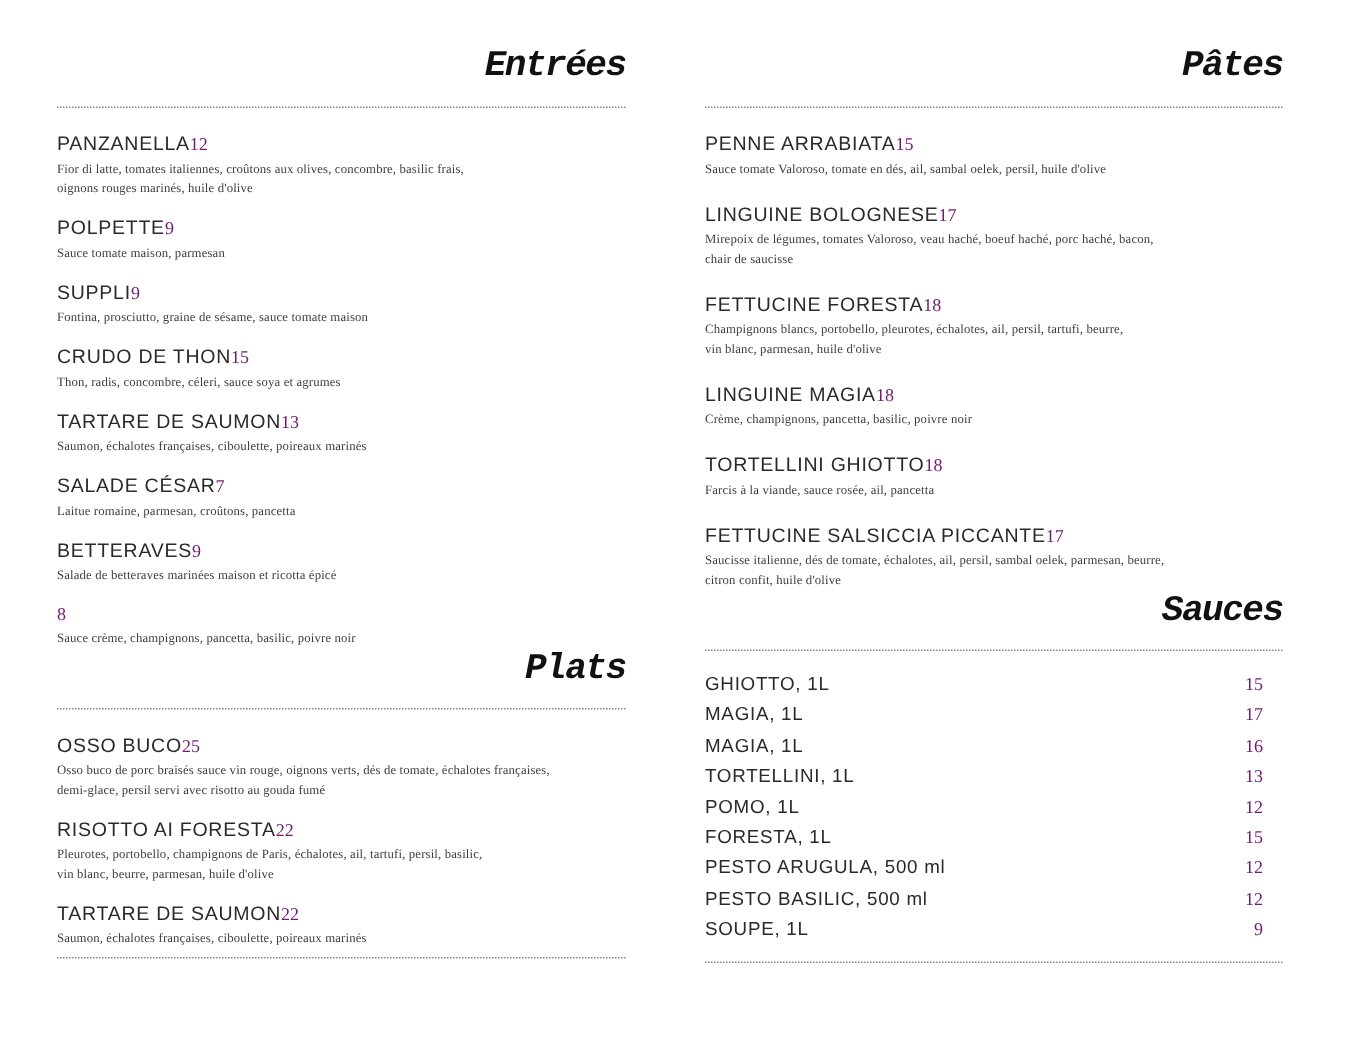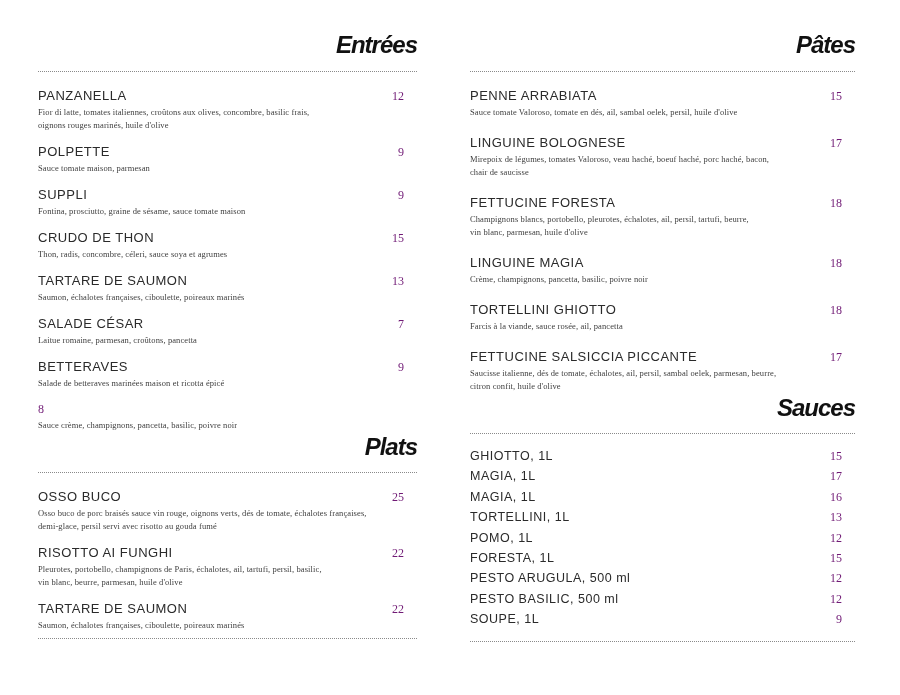--- a/index.html
+++ b/index.html
@@ -16,21 +16,21 @@
   }
   .col { display: flex; flex-direction: column; }
   .col-left  { width: 379px; margin-right: 53px; }
   .col-right { width: 385px; }
 
   .menu-section { }
   .menu-section + .menu-section { margin-top: 0; }
 
   .script-heading {
     margin: 0;
-    font-family: Liberation Sans, sans-serif;
+    font-family: Liberation Mono, monospace;
     font-style: italic;
     font-weight: 700;
     font-size: 24px;
     line-height: 30px;
     letter-spacing: -1px;
     text-align: right;
     color: #111111;
   }
   .dotted-rule {
     height: 0;
@@ -43,21 +43,21 @@
 
   .items { margin-top: 16px; }
   .section-simple .items { margin-top: 15px; }
 
   .menu-item { }
   .col-left  .menu-item { margin-bottom: 12px; }
   .col-right .menu-item { margin-bottom: 16px; }
   .items .menu-item:last-child { margin-bottom: 0; }
 
   .mi-row {
-    display: flex; justify-content: space-between; align-items: baseline;
+    display: flex; justify-content: flex-start; align-items: baseline;
     padding-right: 13px;
   }
   .item-name {
     font-size: 13px;
     line-height: 15px;
     letter-spacing: 0.5px;
     color: #2a2a2a;
   }
   .item-price {
     font-size: 12px;
@@ -160,21 +160,21 @@
           <div class="menu-item">
     <div class="mi-row">
       <span class="item-name">OSSO BUCO</span>
       <span class="item-price">25</span>
     </div>
     <p class="item-desc">Osso buco de porc braisés sauce vin rouge, oignons verts, dés de tomate, échalotes françaises,
 demi-glace, persil servi avec risotto au gouda fumé</p>
   </div>
           <div class="menu-item">
     <div class="mi-row">
-      <span class="item-name">RISOTTO AI FUNGHI</span>
+      <span class="item-name">RISOTTO AI FORESTA</span>
       <span class="item-price">22</span>
     </div>
     <p class="item-desc">Pleurotes, portobello, champignons de Paris, échalotes, ail, tartufi, persil, basilic,
 vin blanc, beurre, parmesan, huile d'olive</p>
   </div>
           <div class="menu-item">
     <div class="mi-row">
       <span class="item-name">TARTARE DE SAUMON</span>
       <span class="item-price">22</span>
     </div>

